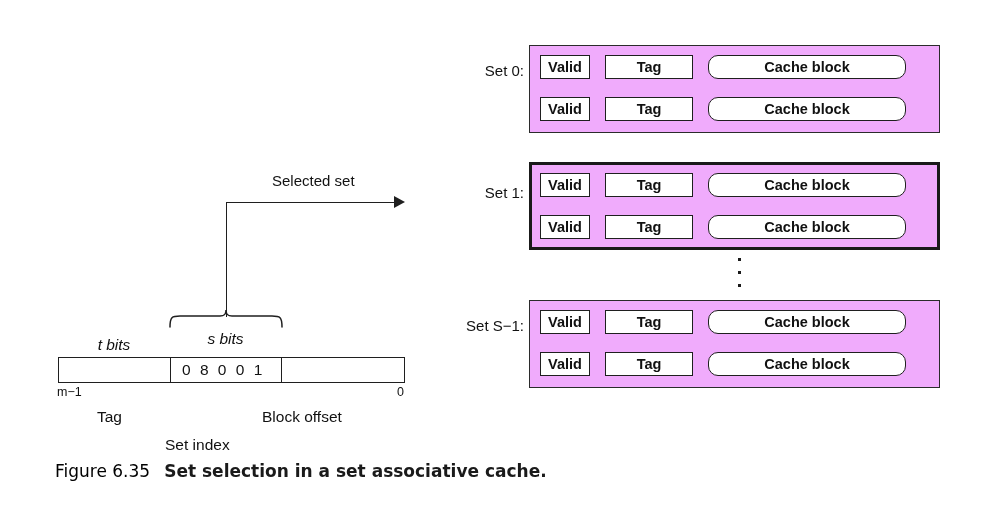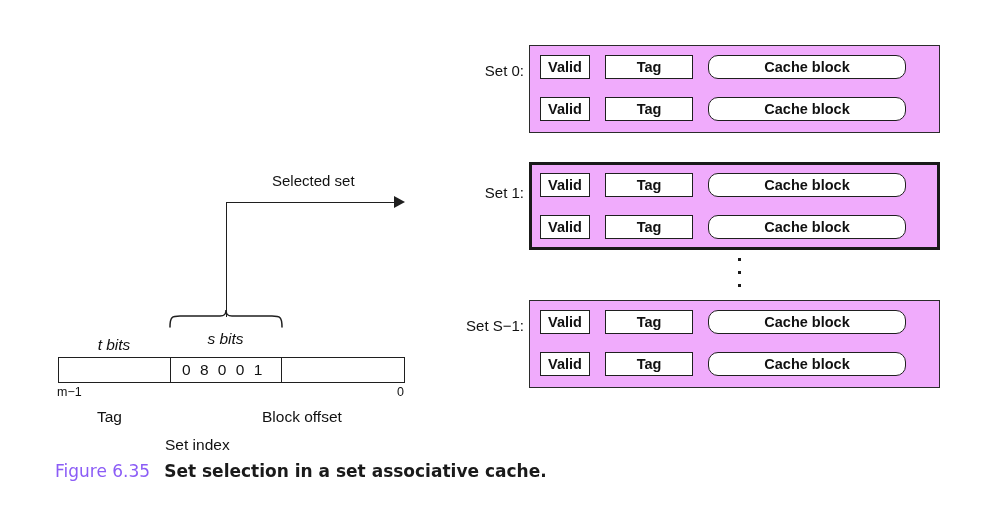--- a/index.html
+++ b/index.html
@@ -143,21 +143,21 @@
     color: #111111;
     white-space: nowrap;
   }
 
   
   .caption {
     position: absolute;
     white-space: nowrap;
   }
   .caption .fig {
-    color: #8b5cf6;
+    color: #000000;
     font-size: 17px;
     font-family: "DejaVu Sans", sans-serif;
   }
   .caption .ctext {
     color: #1a1a1a;
     font-size: 17px;
     font-weight: bold;
     font-family: "DejaVu Sans", sans-serif;
     margin-left: 14px;
   }

